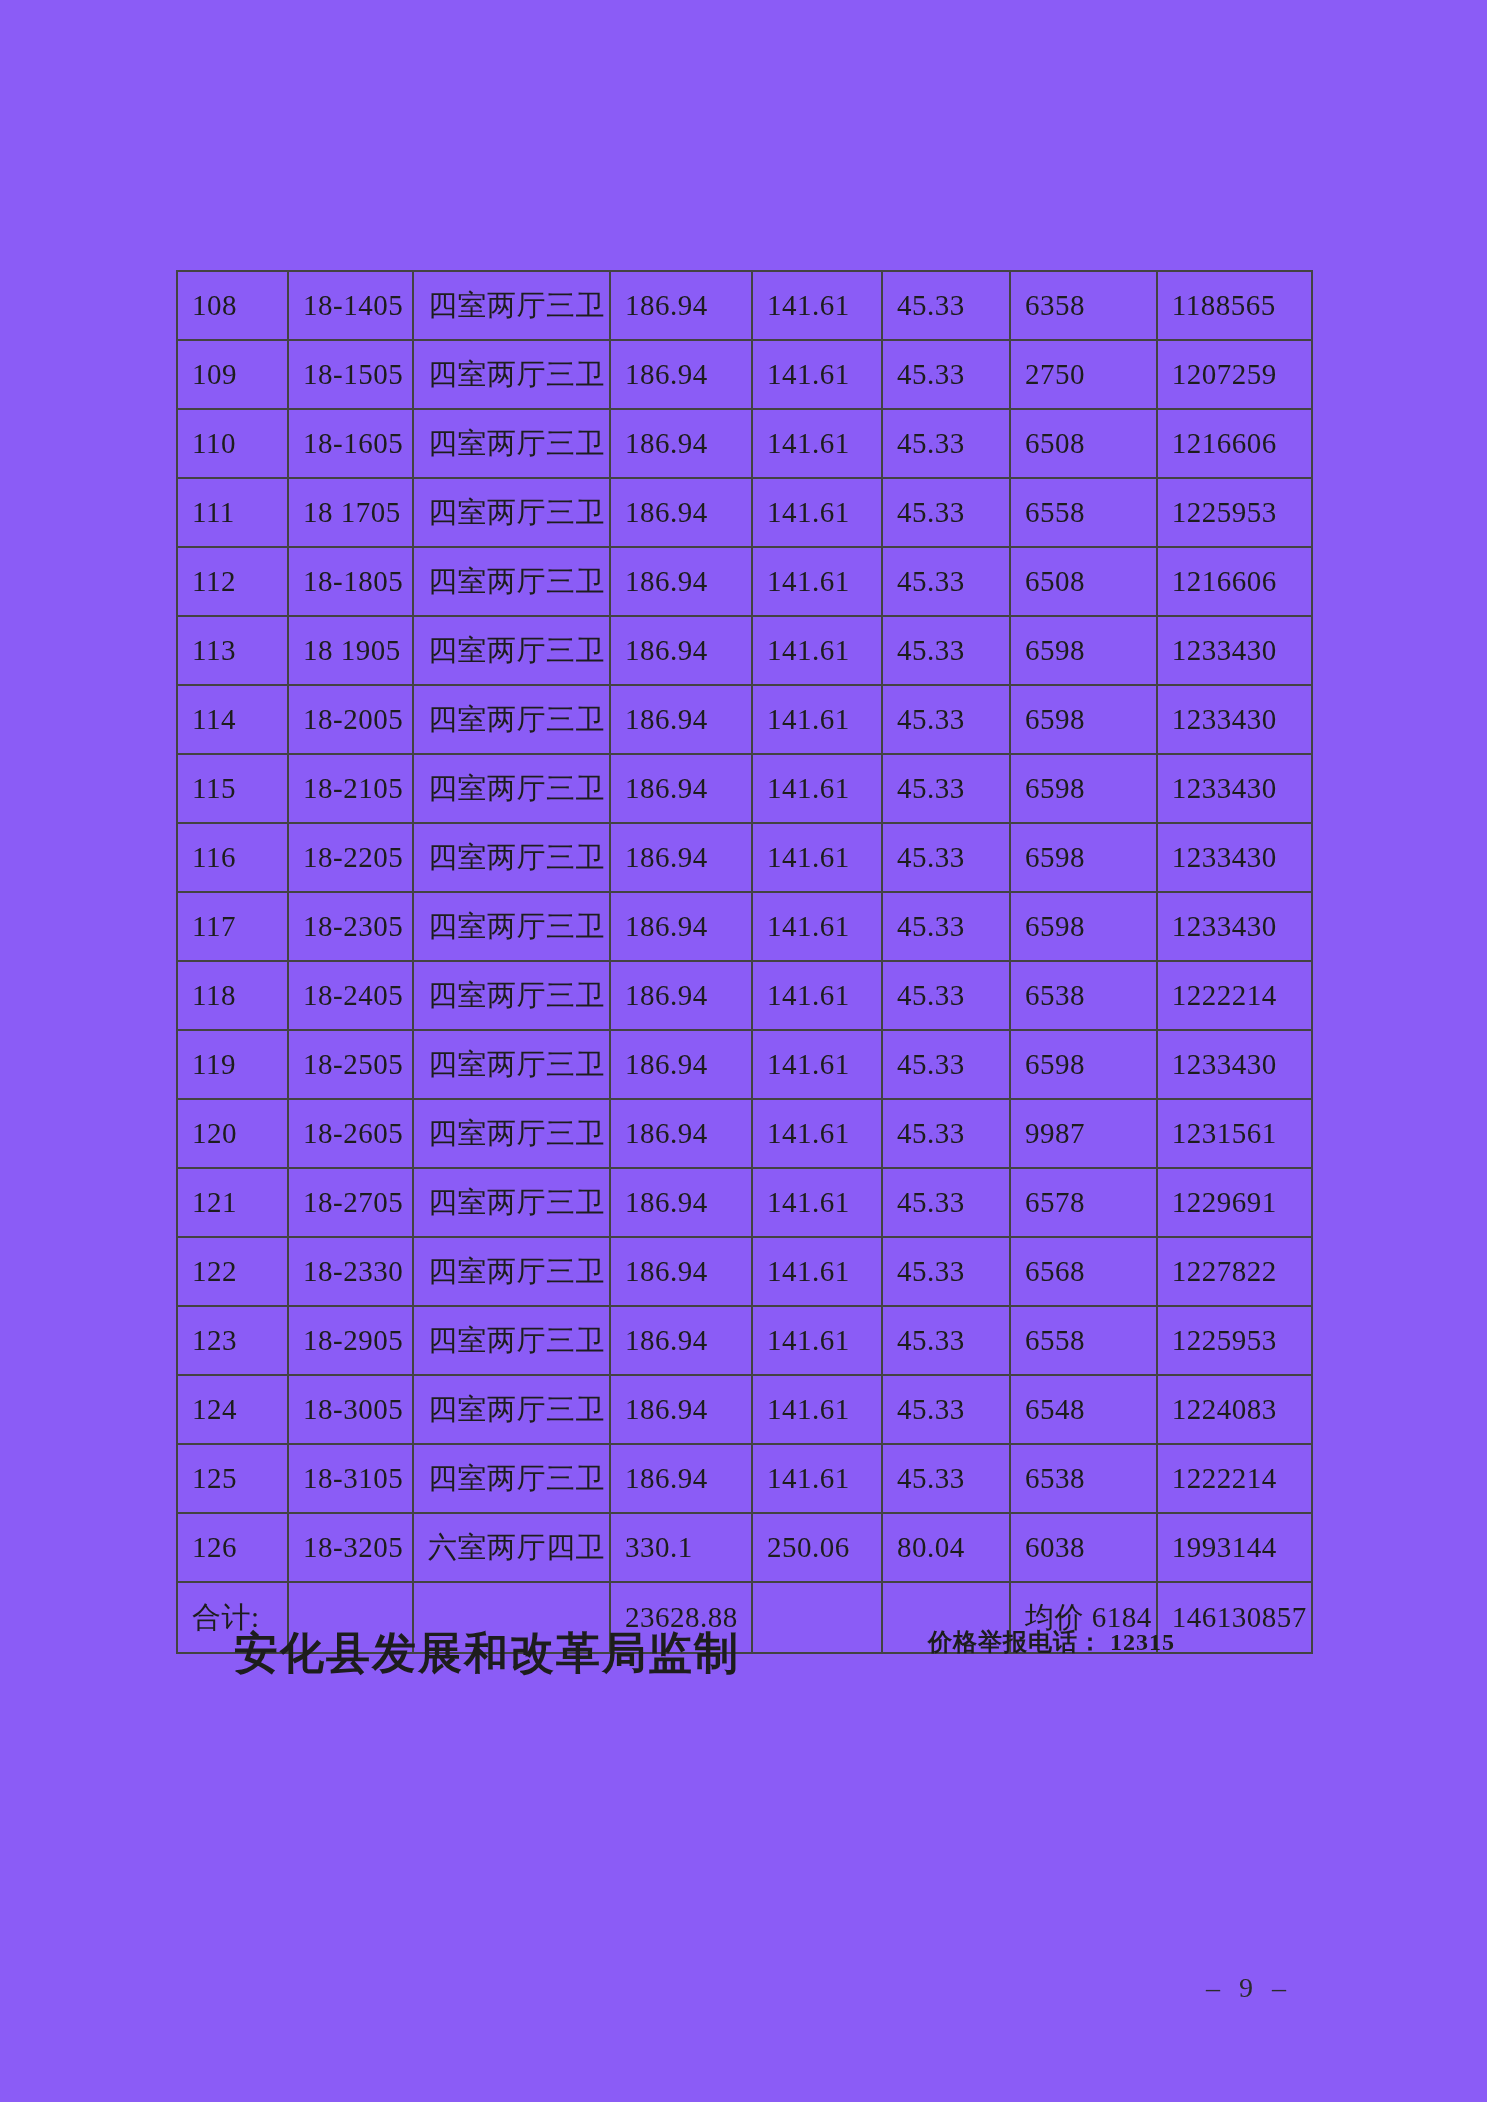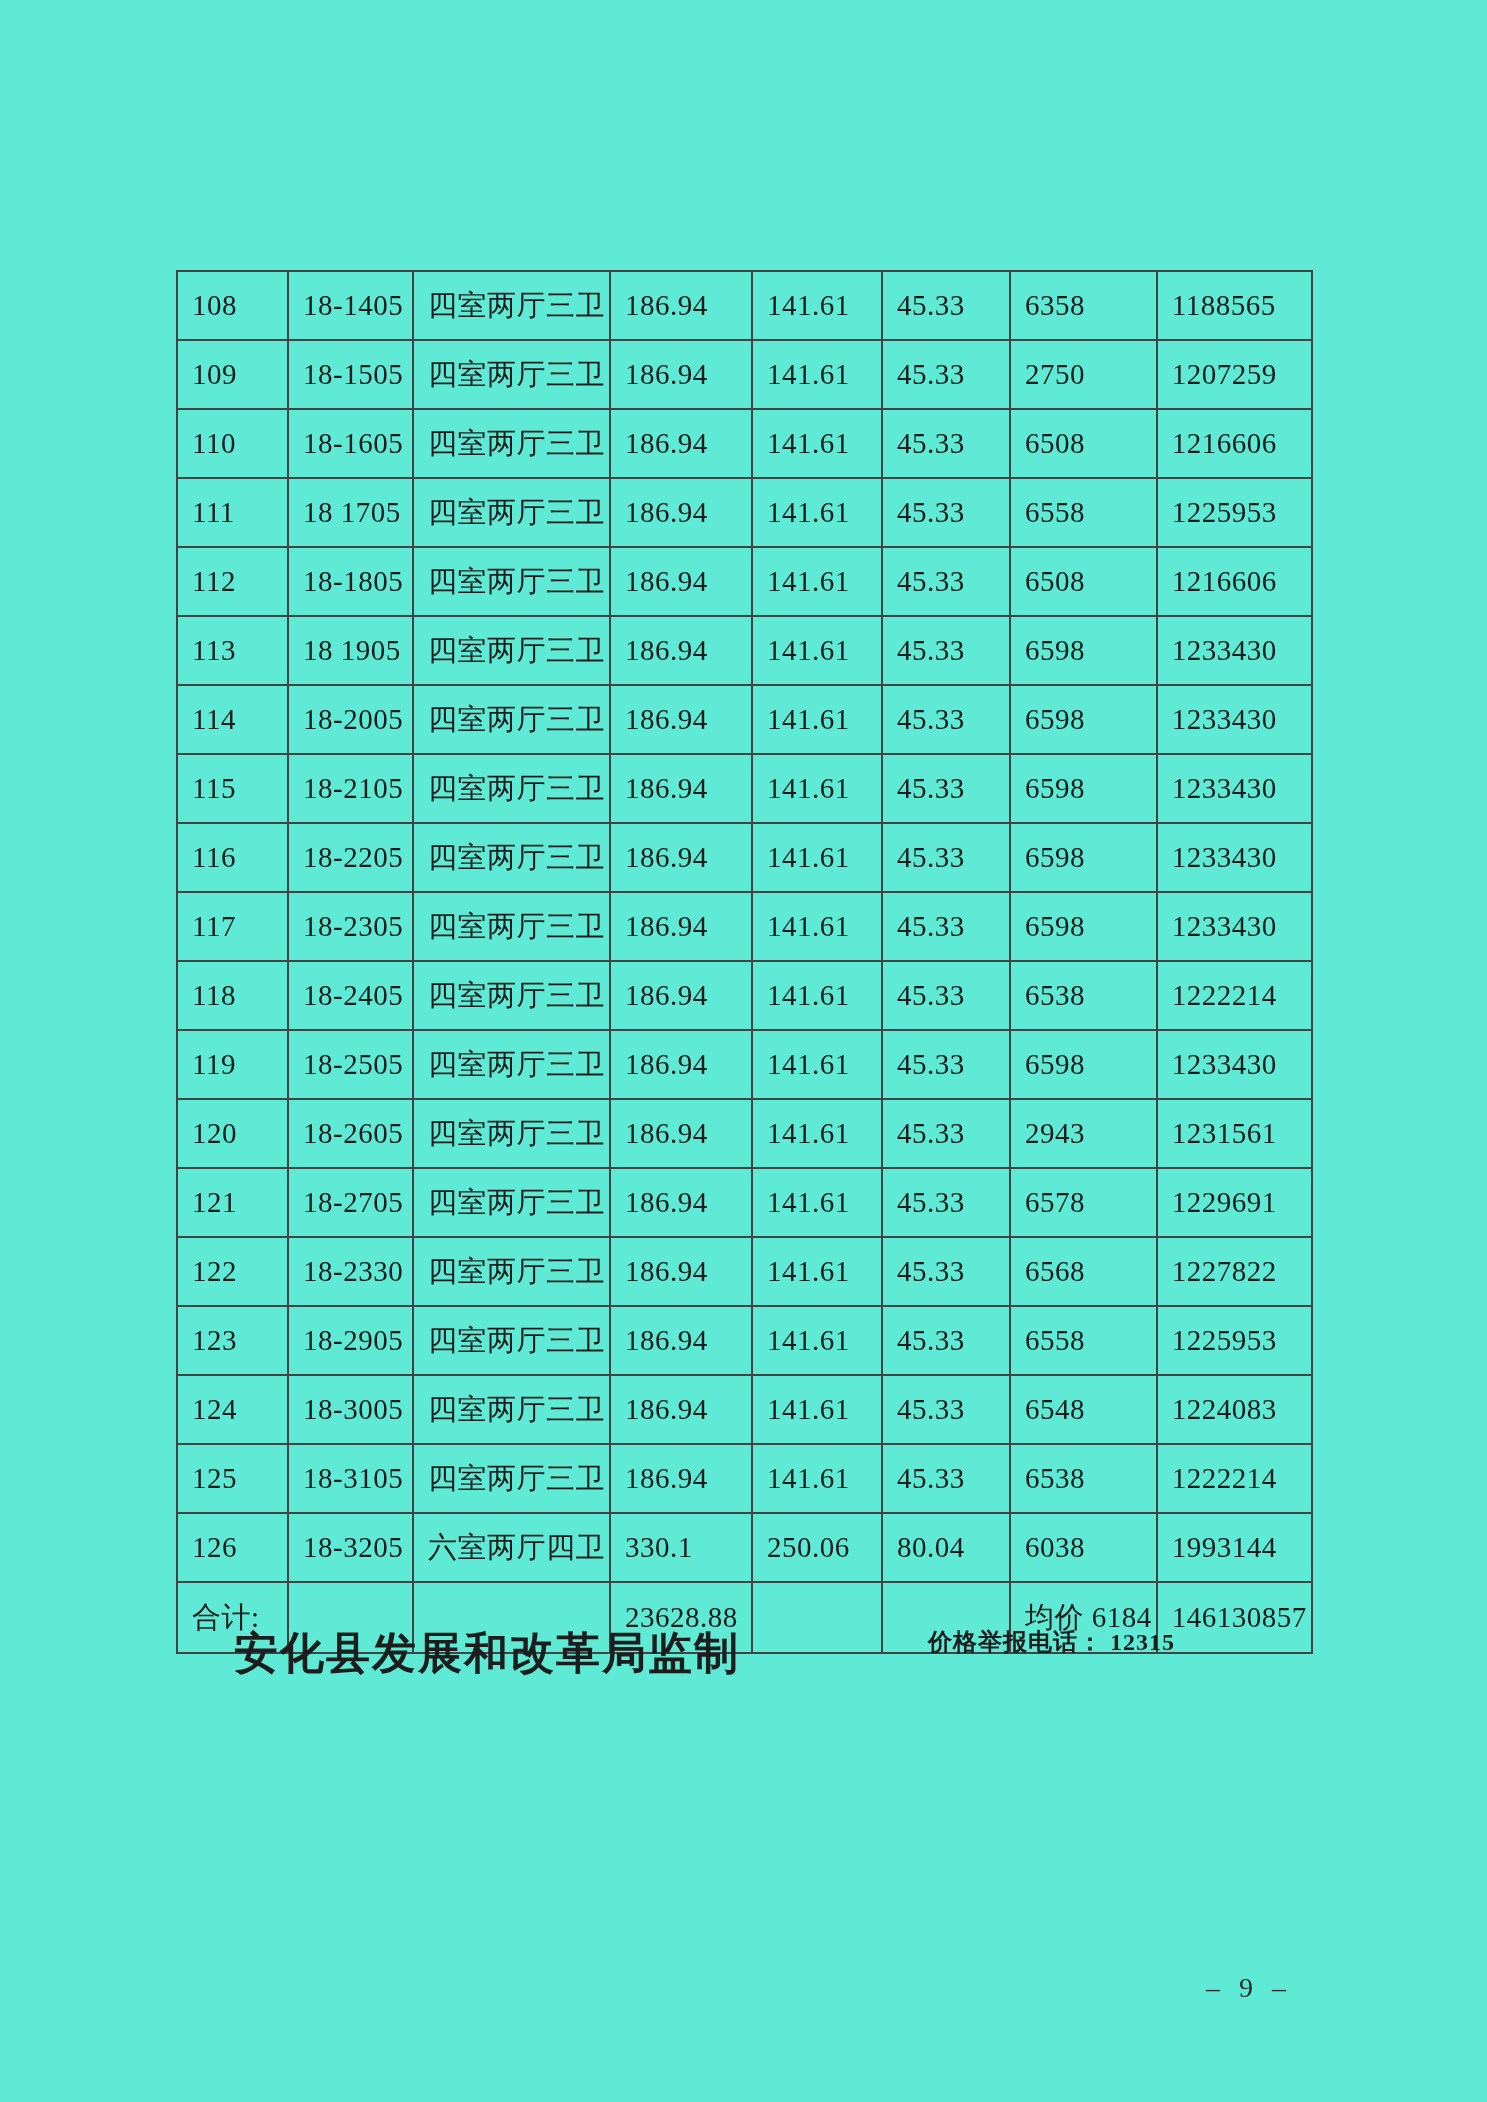--- a/index.html
+++ b/index.html
@@ -5,21 +5,21 @@
   html, body {
     margin: 0;
     padding: 0;
     background: #e8e8e8;
   }
   .page {
     position: relative;
     width: 1487px;
     height: 2102px;
     margin: 0 auto;
-    background: #5eead4;
+    background: #8b5cf6;
     font-family: "Liberation Serif", "DejaVu Serif", serif;
     color: #1d1d1d;
     overflow: hidden;
   }
   table.price-table {
     position: absolute;
     left: 176px;
     top: 270px;
     border-collapse: collapse;
     table-layout: fixed;
@@ -205,21 +205,21 @@
           <td>6598</td>
           <td>1233430</td>
         </tr>
         <tr>
           <td>120</td>
           <td>18-2605</td>
           <td>四室两厅三卫</td>
           <td>186.94</td>
           <td>141.61</td>
           <td>45.33</td>
-          <td>2943</td>
+          <td>9987</td>
           <td>1231561</td>
         </tr>
         <tr>
           <td>121</td>
           <td>18-2705</td>
           <td>四室两厅三卫</td>
           <td>186.94</td>
           <td>141.61</td>
           <td>45.33</td>
           <td>6578</td>

